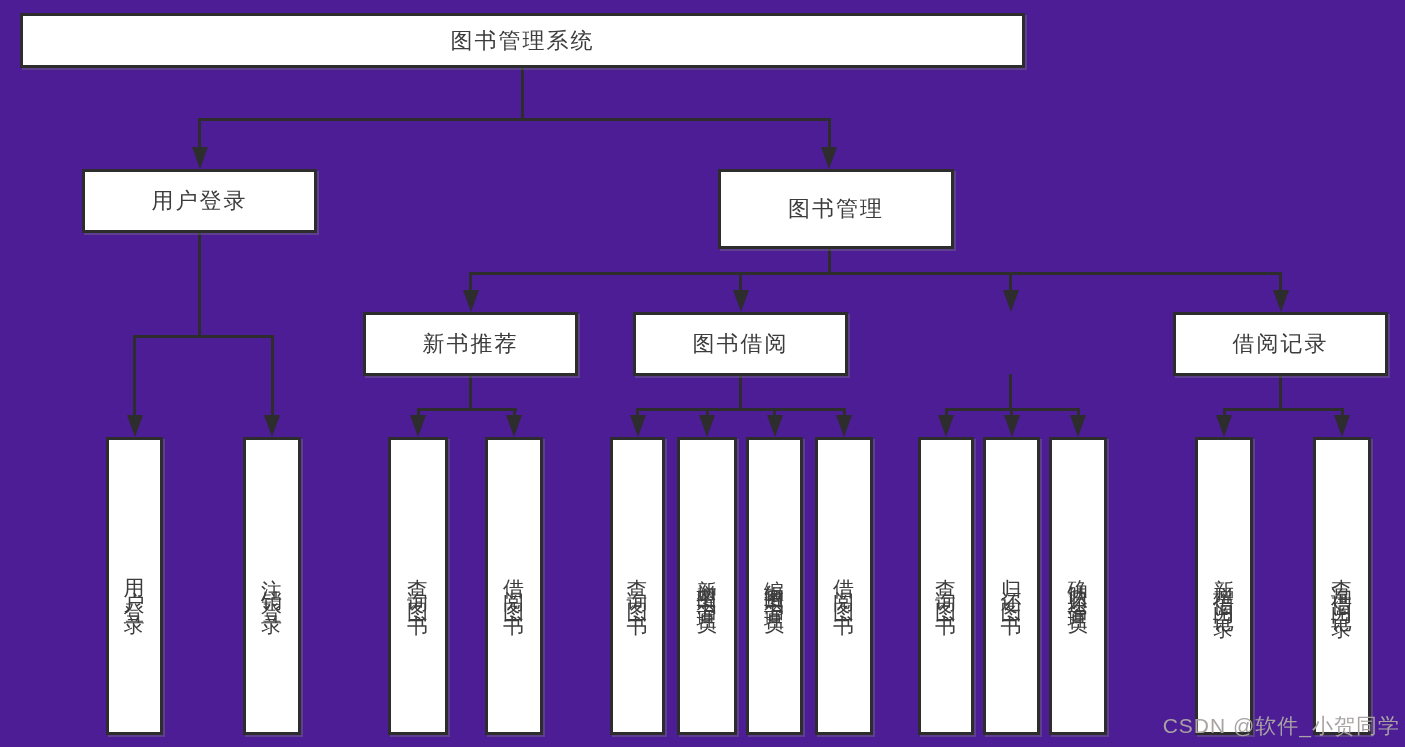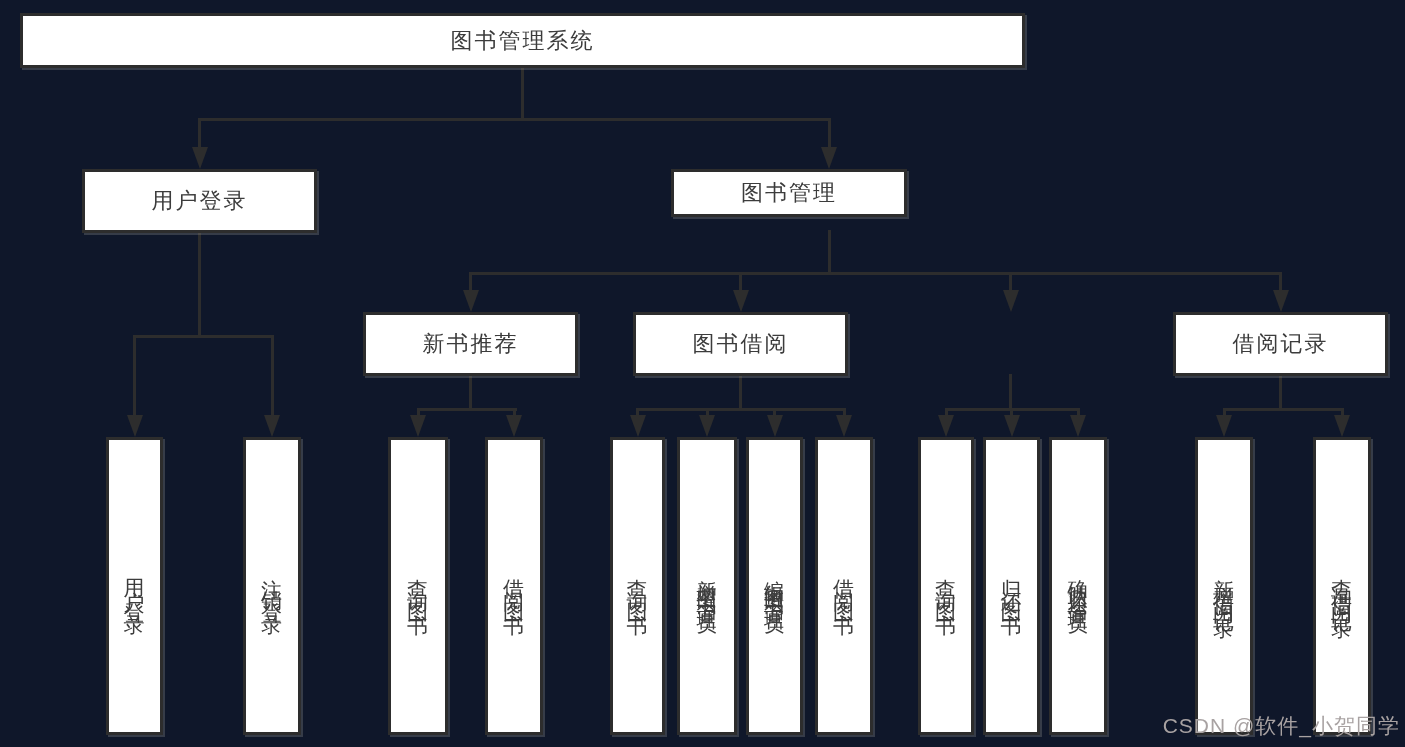--- a/index.html
+++ b/index.html
@@ -1,19 +1,19 @@
 <!DOCTYPE html>
 <html style="--line: #2d2d2d; --text: #3c3c3c; --watermark-color: #a8a2a2; --background: #ffffff;"><head>
 <meta charset="utf-8">
 <style>
   * { margin:0; padding:0; box-sizing:border-box; }
   html,body { background:#fff; }
   body { font-family:"Liberation Sans", sans-serif; }
   .stage {
-    position:relative; width:1405px; height:747px; background:#0f172a;
+    position:relative; width:1405px; height:747px; background:#4c1d95;
     overflow:hidden; color:var(--text,#3c3c3c);
   }
   .box {
     position:absolute; background:#fff;
     border:3px solid var(--line,#2d2d2d);
     display:flex; align-items:center; justify-content:center;
     font-size:22px; letter-spacing:2px;
     box-shadow:2px 2px 0 rgba(130,130,130,0.35);
     z-index:2;
   }
@@ -100,21 +100,21 @@
   <div class="ln" style="left:1279px;top:374px;width:3px;height:36px"></div>
   <div class="ln" style="left:1223px;top:408px;width:121px;height:3px"></div>
   <div class="ln" style="left:1223px;top:408px;width:3px;height:9px"></div>
   <div class="arr" style="left:1216px;top:415px"></div>
   <div class="ln" style="left:1341px;top:408px;width:3px;height:9px"></div>
   <div class="arr" style="left:1334px;top:415px"></div>
 
   <div class="box" style="left:20px;top:13px;width:1005px;height:55px">图书管理系统</div>
 
   <div class="box" style="left:82px;top:169px;width:235px;height:64px">用户登录</div>
-  <div class="box" style="left:671px;top:169px;width:236px;height:48px">图书管理</div>
+  <div class="box" style="left:718px;top:169px;width:236px;height:80px">图书管理</div>
 
   <div class="box" style="left:633px;top:312px;width:215px;height:64px">图书借阅</div>
   <div class="box" style="left:363px;top:312px;width:215px;height:64px">新书推荐</div>
   <div class="box" style="left:1173px;top:312px;width:215px;height:64px">借阅记录</div>
 
   <div class="vbox" style="left:106px;width:57px">用户登录</div>
   <div class="vbox" style="left:243px;width:58px">注销登录</div>
 
   <div class="vbox" style="left:388px;width:60px">查询图书</div>
   <div class="vbox" style="left:485px;width:58px">借阅图书</div>

